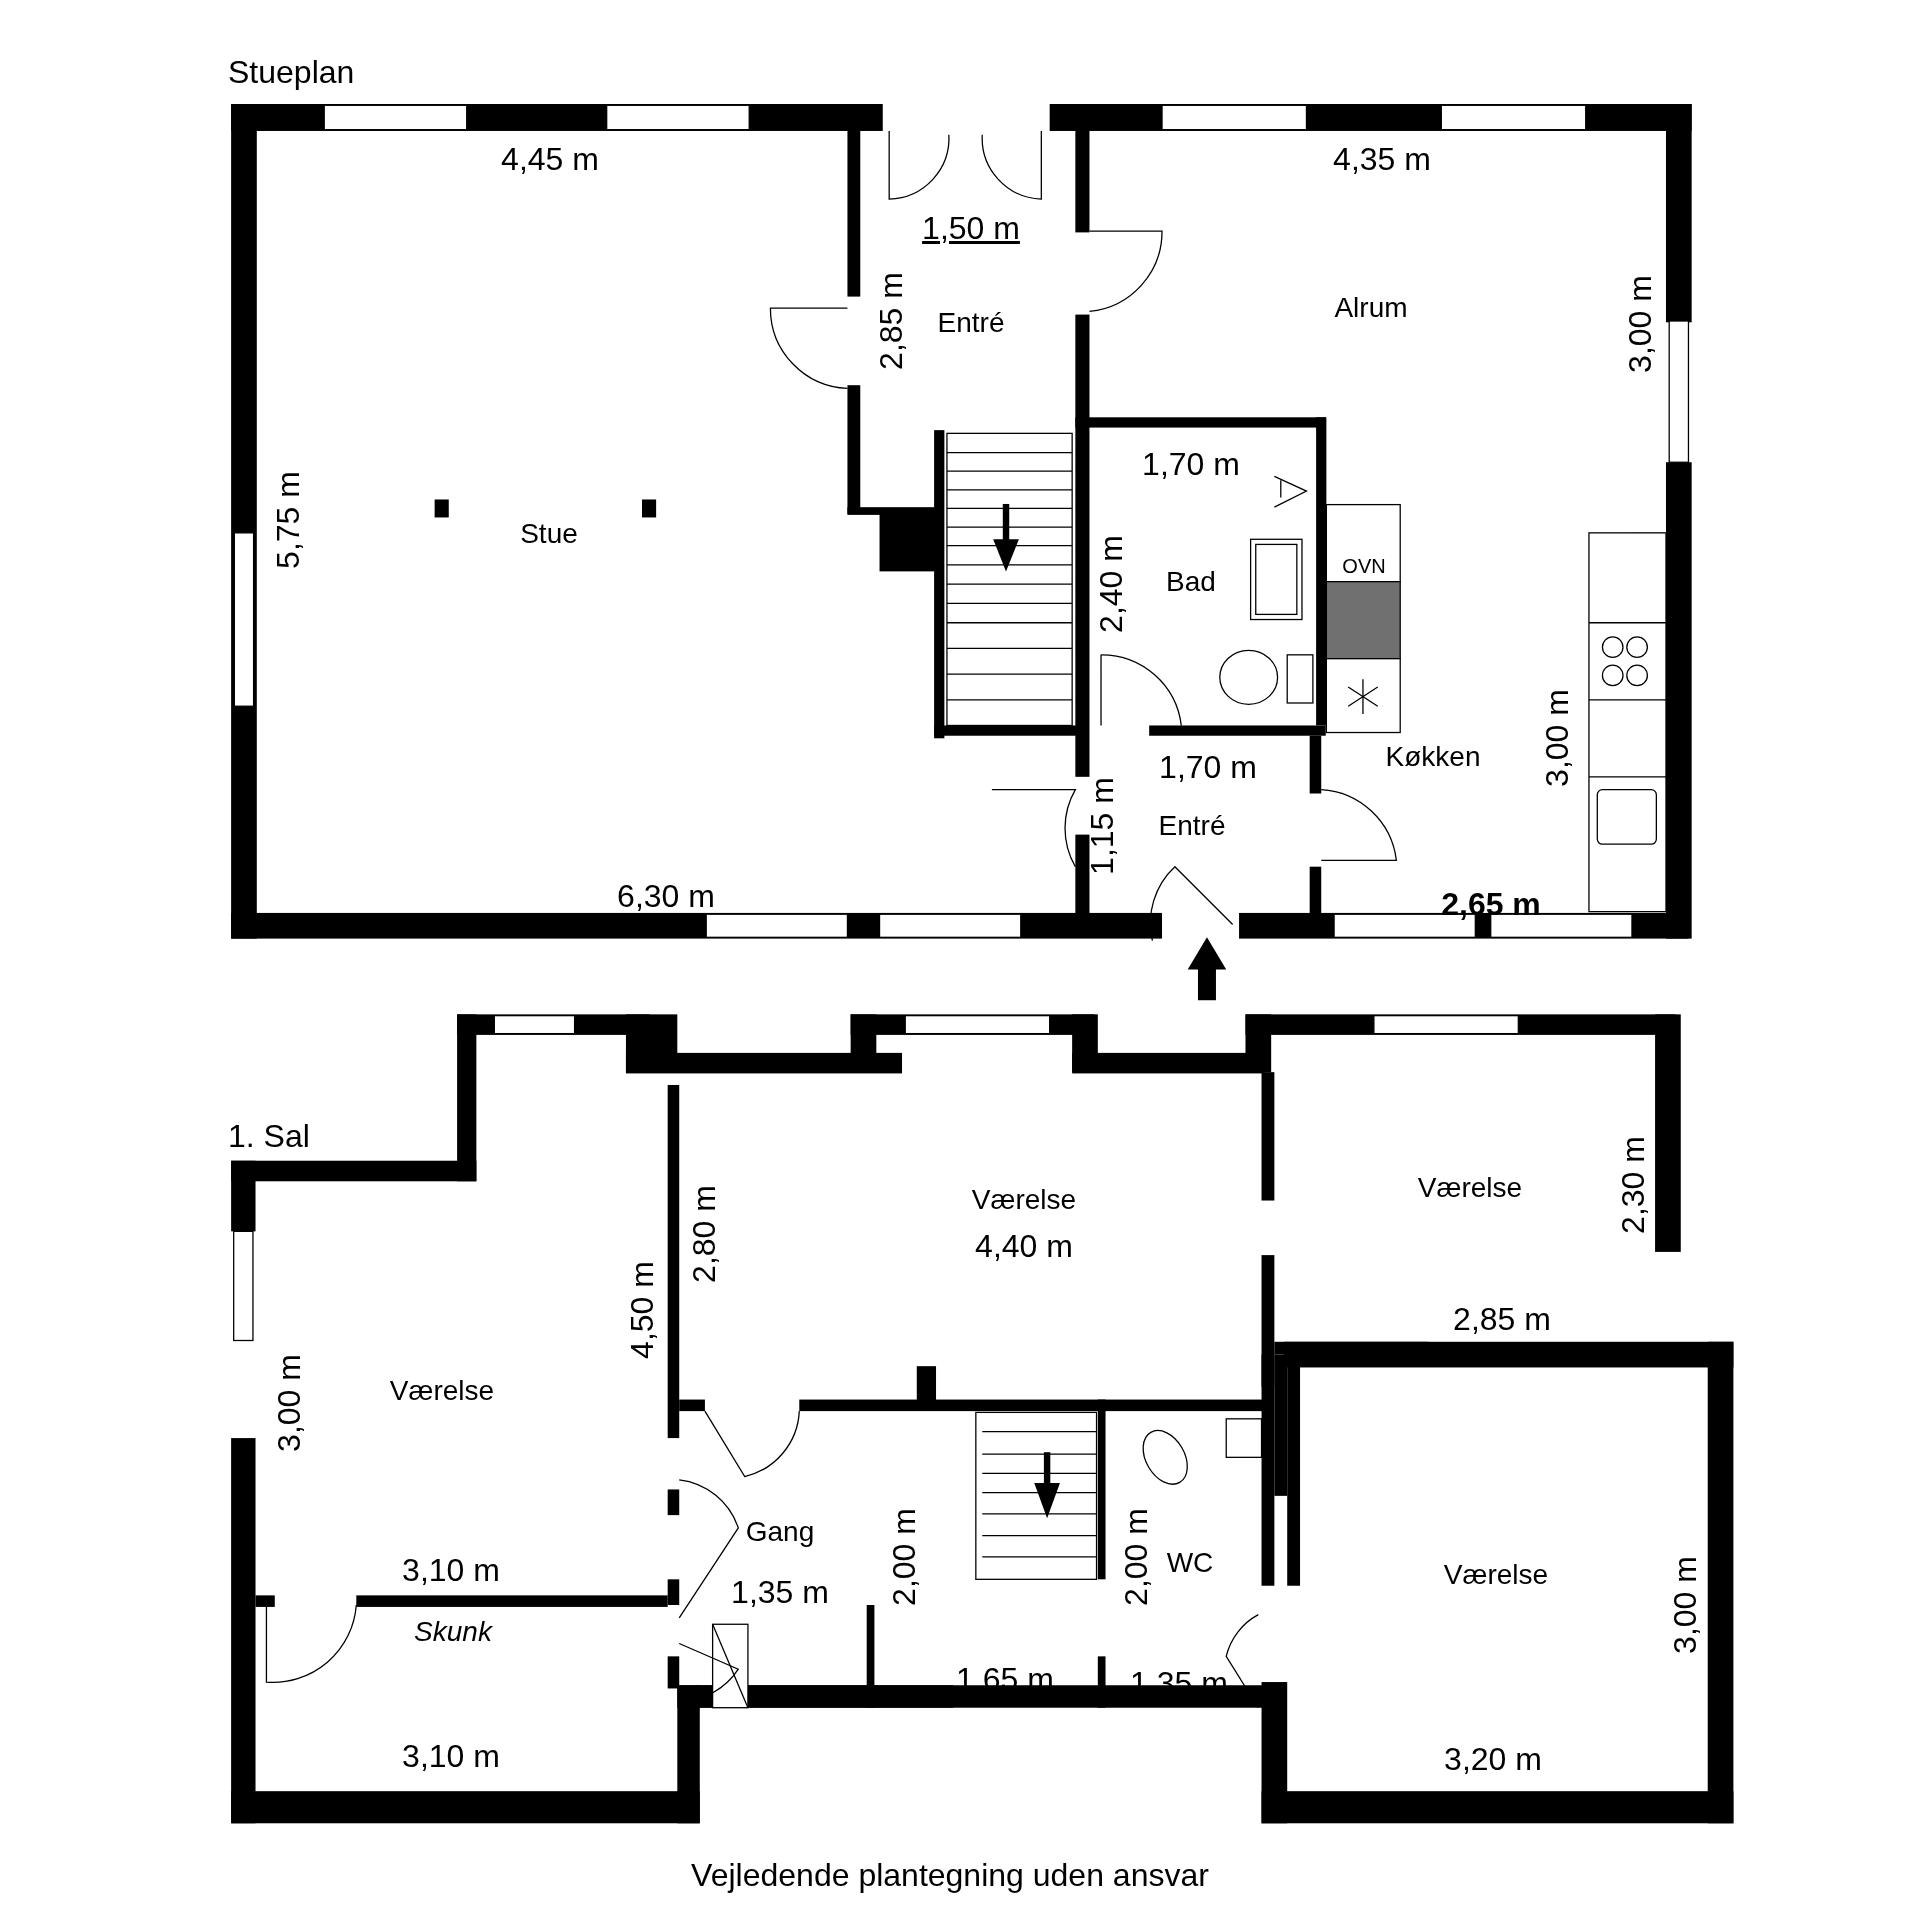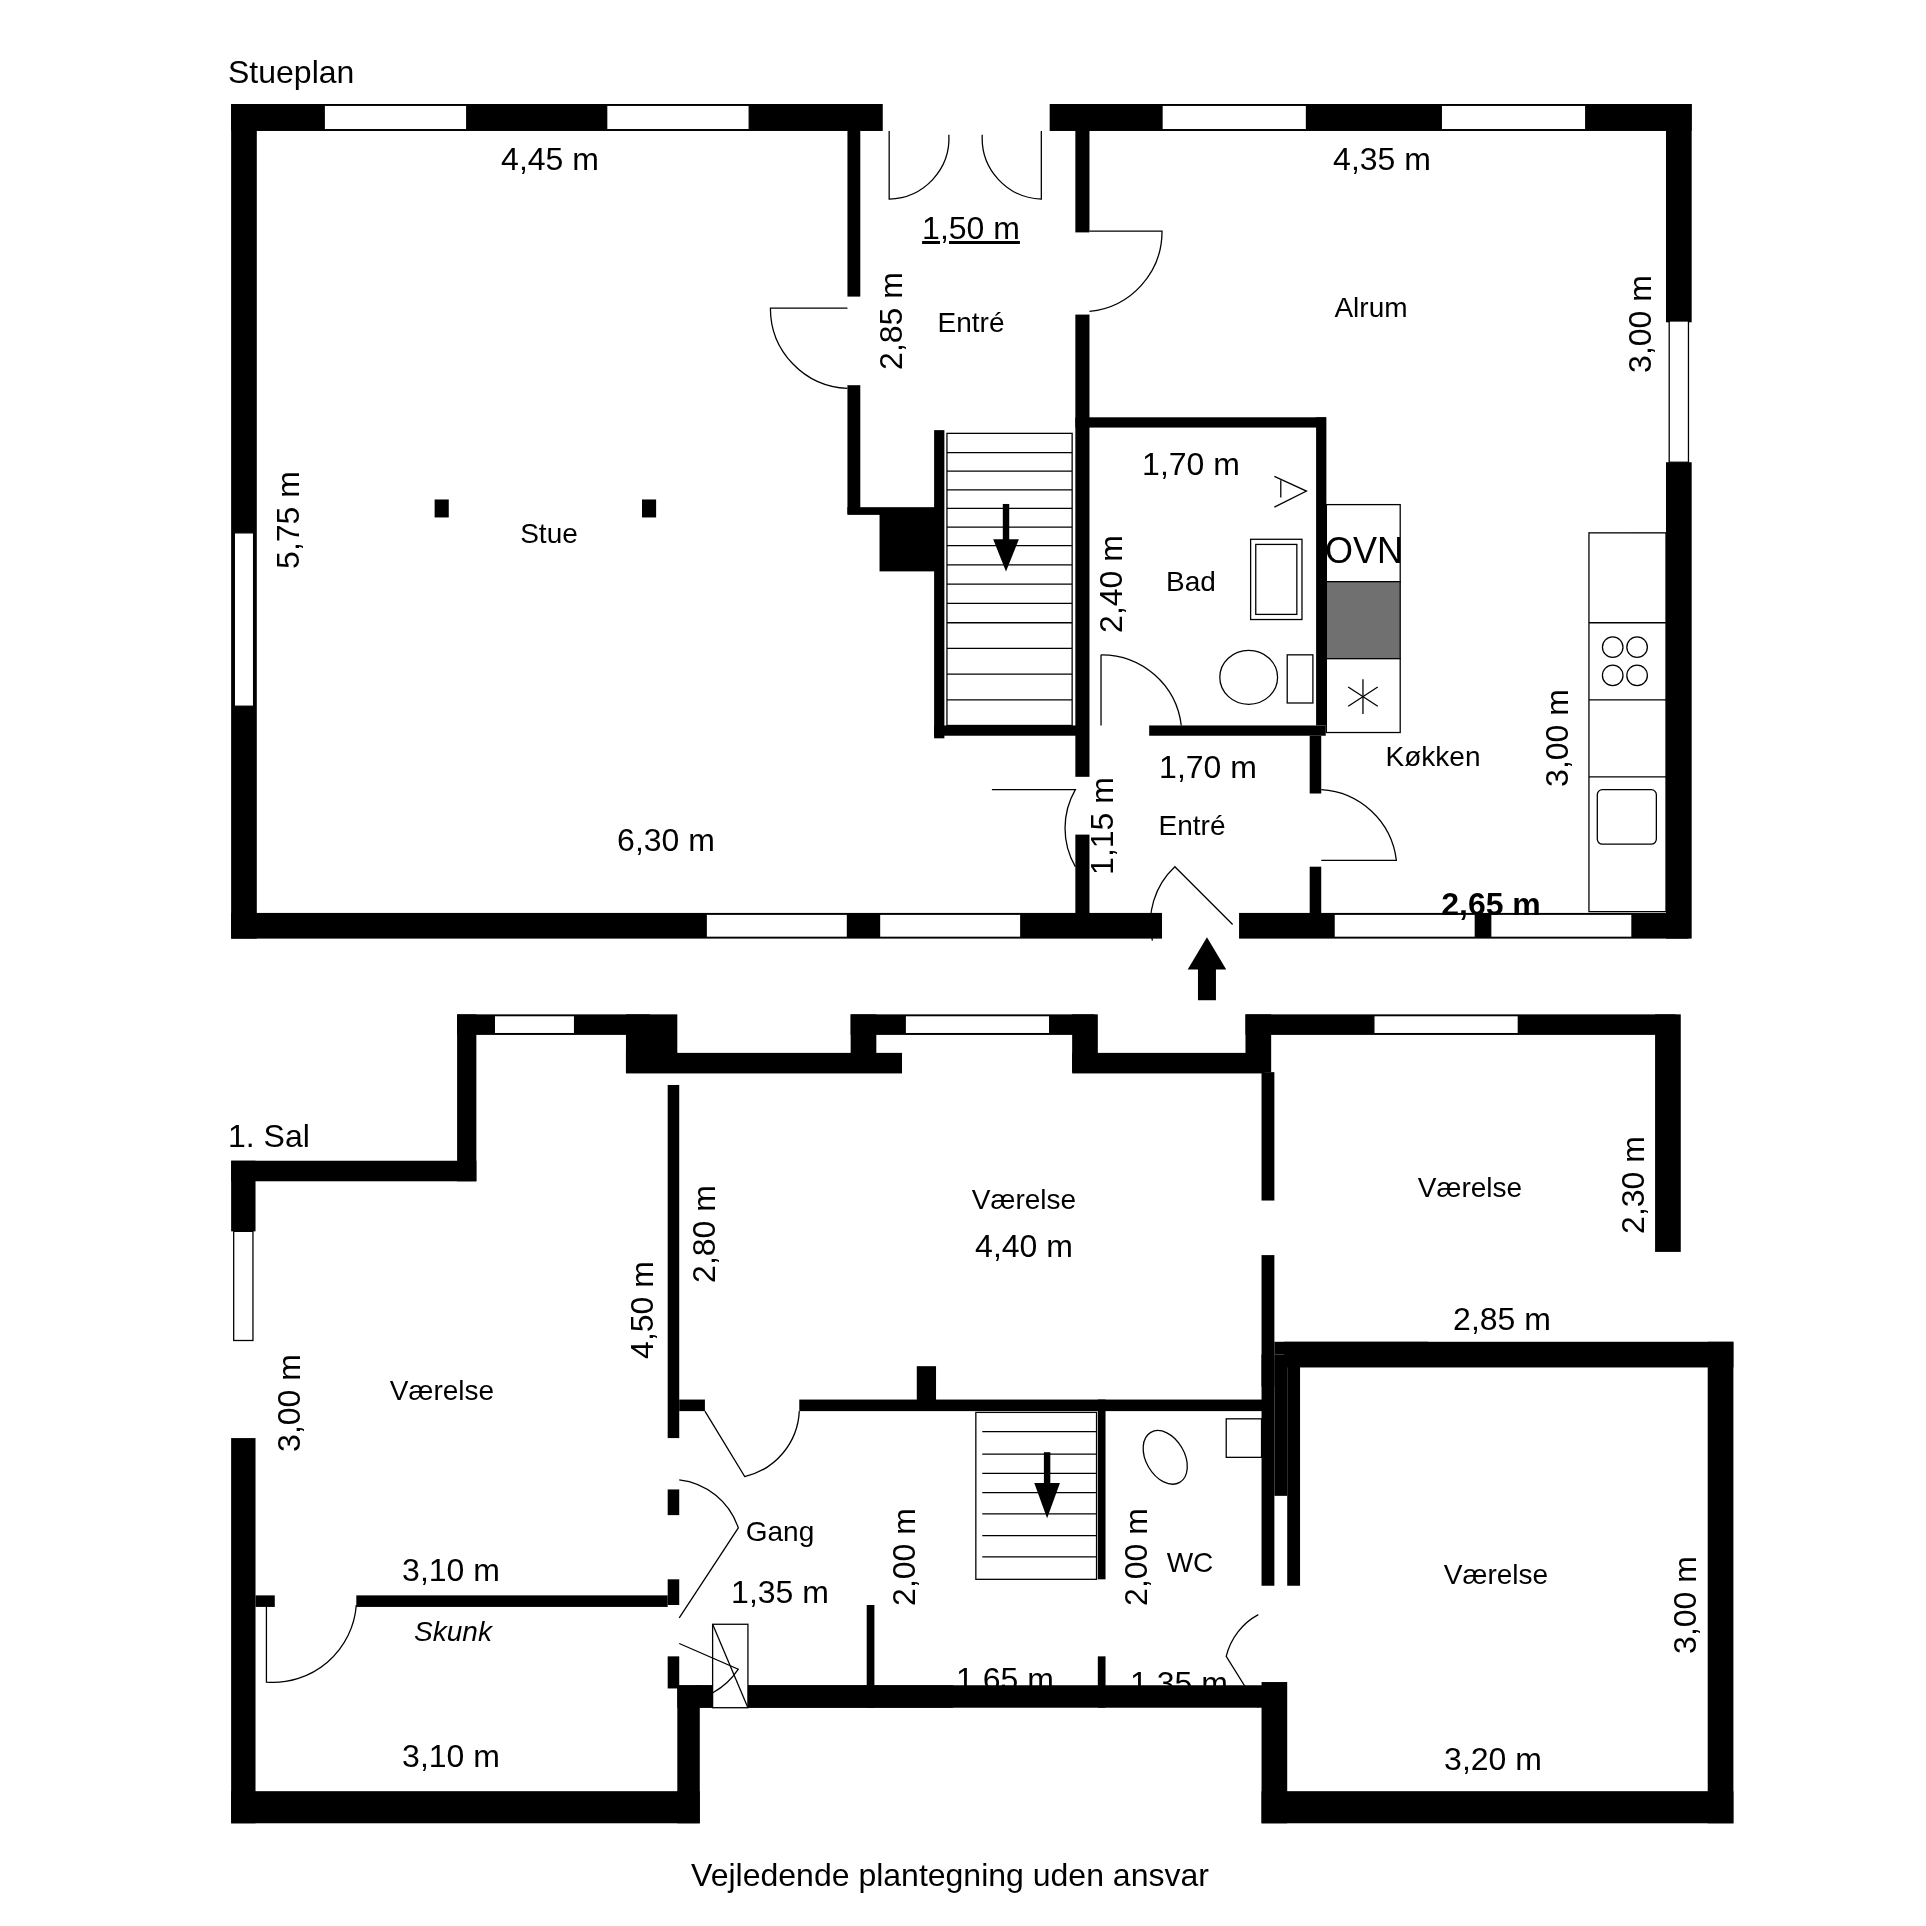--- a/index.html
+++ b/index.html
@@ -3,21 +3,21 @@
 <meta charset="utf-8">
 <style>
   html, body { margin:0; padding:0; background:#ffffff; }
   body { width:1926px; height:1926px; position:relative; overflow:hidden; font-family:"Liberation Sans", sans-serif; }
   svg { position:absolute; left:0; top:0; }
   .lbl { position:absolute; font-family:"Liberation Sans", sans-serif; color:#000; white-space:nowrap; line-height:1; }
   .room { font-size:28px; transform:translateX(-50%); }
   .dim { font-size:32px; transform:translateX(-50%); }
   .vdim { font-size:32px; transform:translate(-50%,-50%) rotate(-90deg); }
   .title { font-size:32px; }
-  .small { font-size:36px; transform:translateX(-50%); }
+  .small { font-size:20px; transform:translateX(-50%);margin-top:23px; }
   .footer { font-size:32px; transform:translateX(-50%); }
 </style>
 </head>
 <body>
 
 <svg width="1926" height="1926" viewBox="0 0 3000 3000">
   <g fill="#000">
 
     <rect x="360" y="162" width="1015" height="42"></rect>
     <rect x="360" y="162" width="40" height="1300"></rect>
@@ -197,21 +197,21 @@
     <path d="M1058 2560 L1150 2600 A110 110 0 0 1 1058 2650"></path>
     <path d="M415 2500 L415 2620 A130 130 0 0 0 555 2500"></path>
     <path d="M1960 2515 A100 100 0 0 0 1910 2580 L1960 2660"></path>
   </g>
 </svg>
 
 <div class="lbl title" style="left:228px;top:56px;">Stueplan</div>
 <div class="lbl dim" style="left:550px;top:143px;">4,45 m</div>
 <div class="lbl vdim" style="left:288px;top:520px;">5,75 m</div>
 <div class="lbl room" style="left:549px;top:492px;margin-top:28px;">Stue</div>
-<div class="lbl dim" style="left:666px;top:824px;">6,30 m</div>
+<div class="lbl dim" style="left:666px;top:880px;">6,30 m</div>
 <div class="lbl dim" style="left:971px;top:212px;text-decoration:underline;">1,50 m</div>
 <div class="lbl vdim" style="left:891px;top:321px;">2,85 m</div>
 <div class="lbl room" style="left:971px;top:309px;">Entré</div>
 <div class="lbl dim" style="left:1382px;top:143px;">4,35 m</div>
 <div class="lbl room" style="left:1371px;top:294px;">Alrum</div>
 <div class="lbl vdim" style="left:1640px;top:324px;">3,00 m</div>
 <div class="lbl dim" style="left:1191px;top:448px;">1,70 m</div>
 <div class="lbl vdim" style="left:1111px;top:584px;">2,40 m</div>
 <div class="lbl room" style="left:1191px;top:568px;">Bad</div>
 <div class="lbl small" style="left:1364px;top:533px;">OVN</div>

